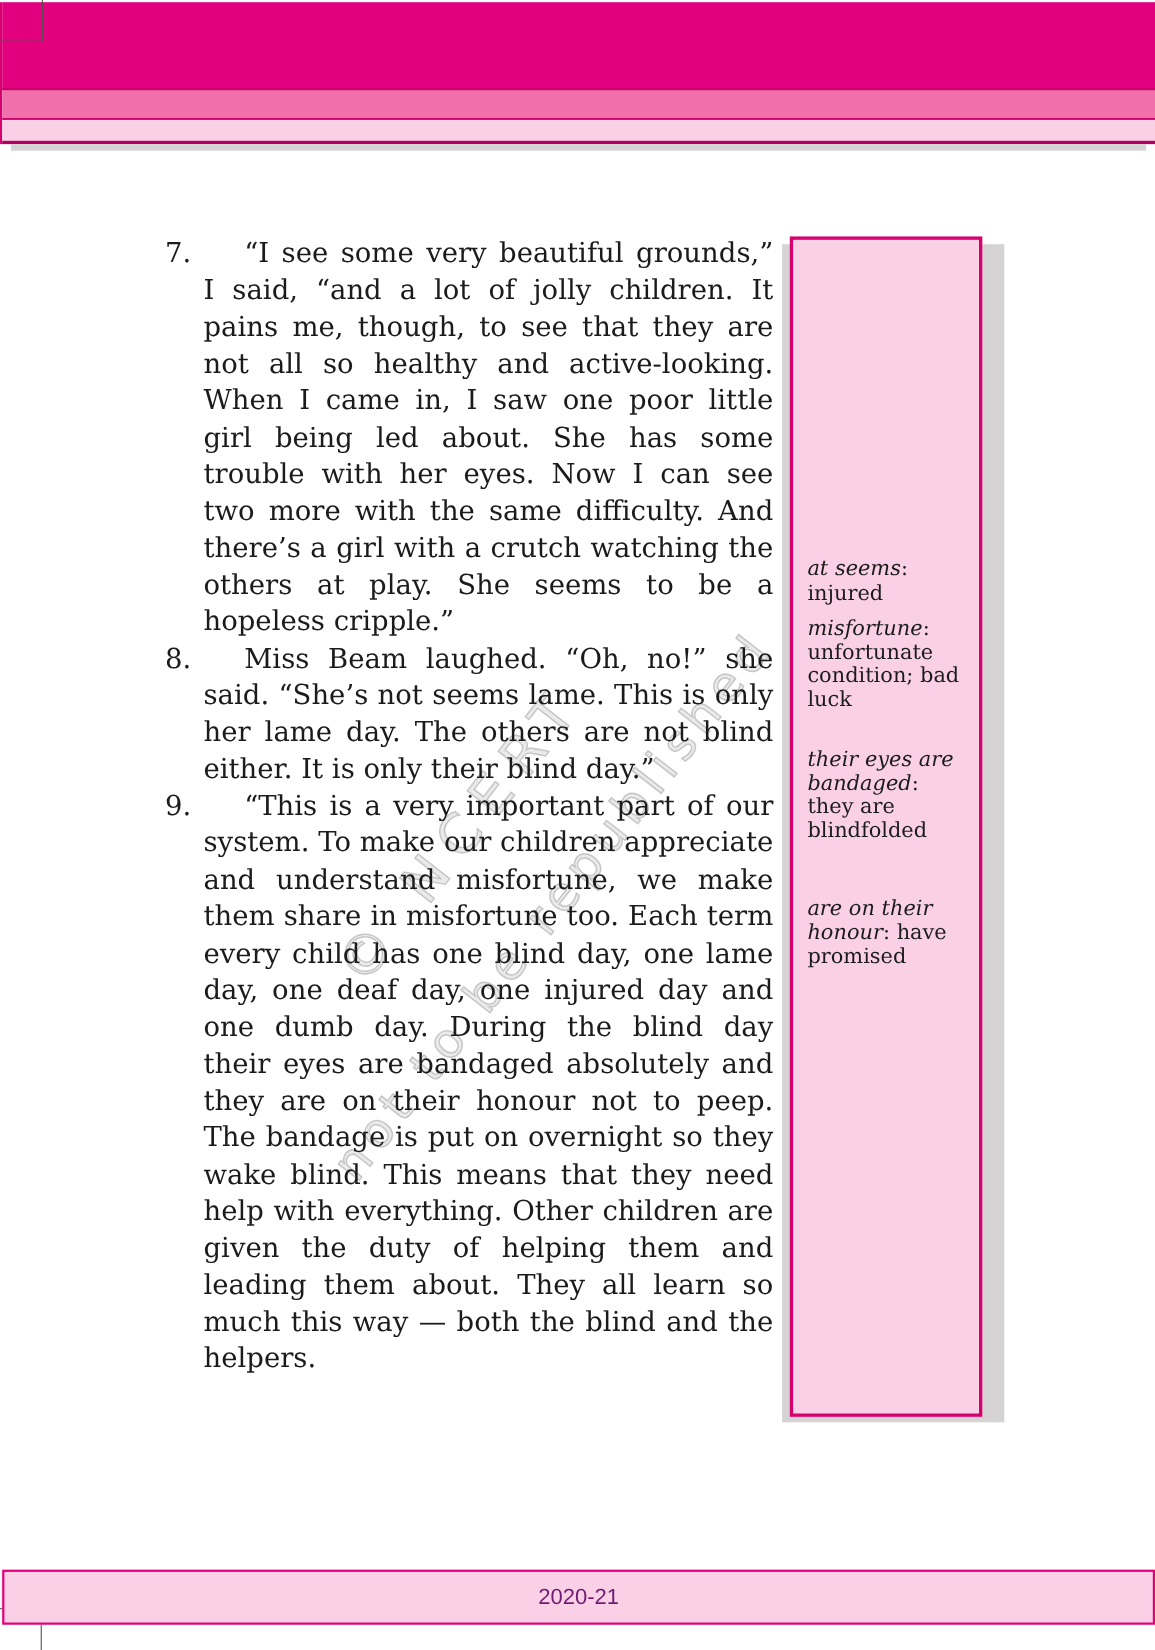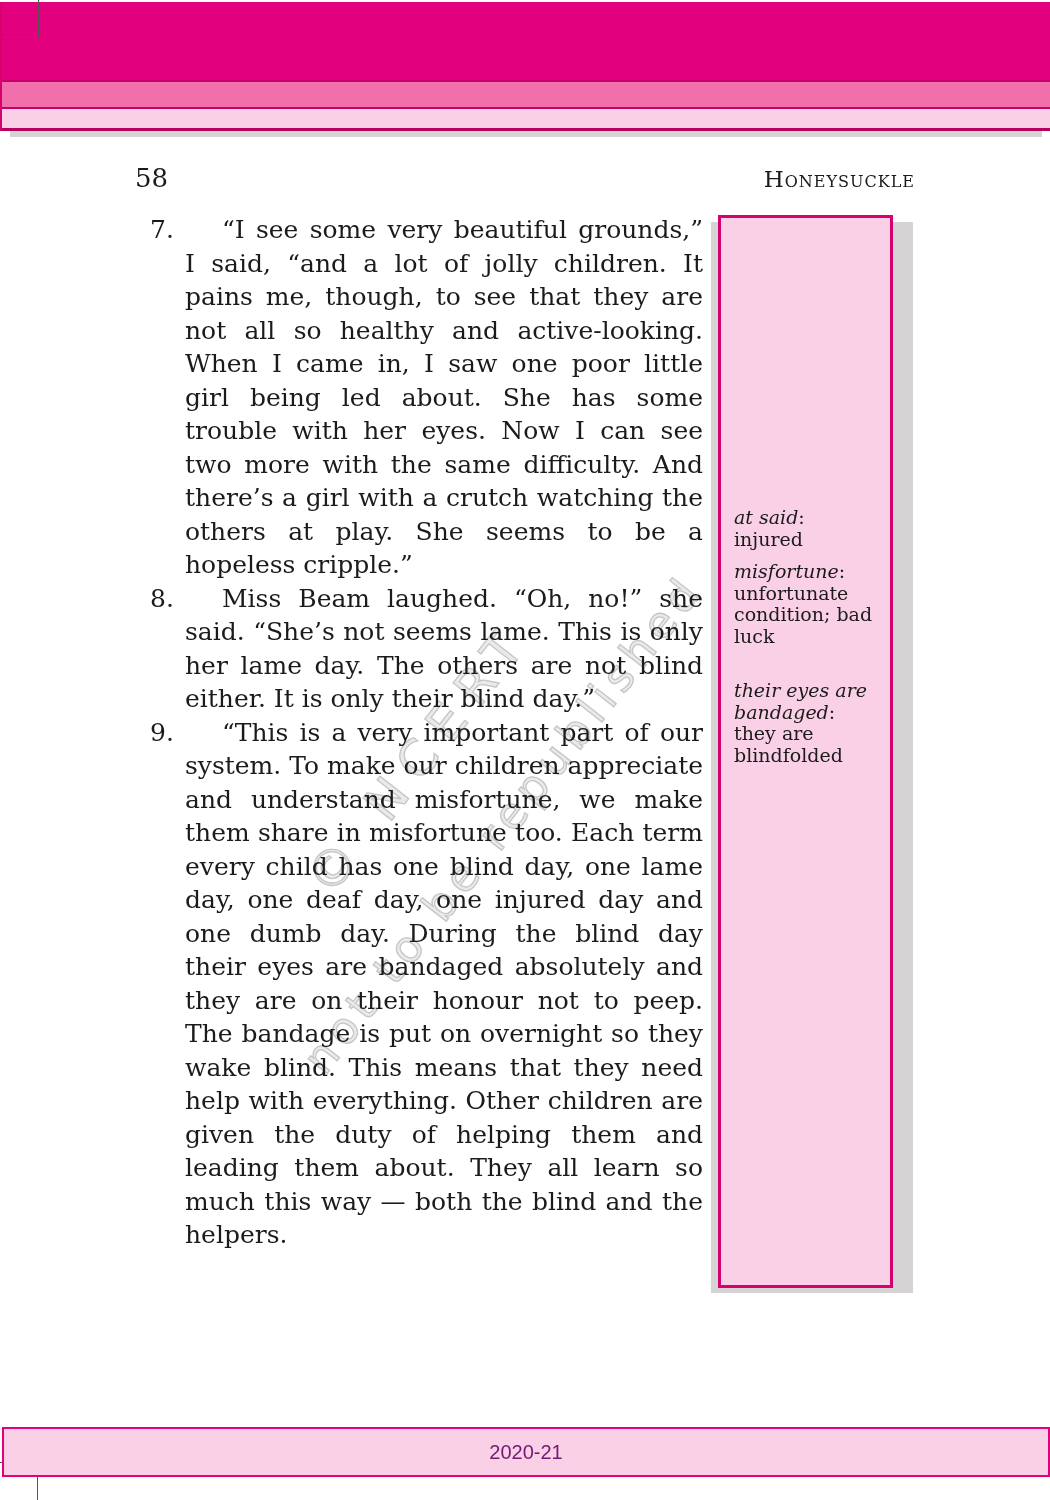--- a/index.html
+++ b/index.html
@@ -80,46 +80,43 @@
     <div class="bar2"></div>
     <div class="bar3"></div>
   </div>
   <div class="topshadow"></div>
 
   <div class="crop crop-tl-v"></div>
   <div class="crop crop-tl-h"></div>
   <div class="crop crop-bl-h"></div>
   <div class="crop crop-bl-v"></div>
 
-  <div class="runhead">
-    <span class="pagenum">58</span>
-    <span class="booktitle">Honeysuckle</span>
-  </div>
 
   <div class="watermark">
     <div class="wm1">© NCERT</div>
     <div class="wm2">not to be republished</div>
   </div>
 
   <div class="content">
     <div class="para">
       <span class="pnum">7.</span><span>“I see some very beautiful grounds,” I said, “and a lot of jolly children. It pains me, though, to see that they are not all so healthy and active-looking. When I came in, I saw one poor little girl being led about. She has some trouble with her eyes. Now I can see two more with the same difficulty. And there’s a girl with a crutch watching the others at play. She seems to be a hopeless cripple.”</span>
     </div>
     <div class="para">
       <span class="pnum">8.</span><span>Miss Beam laughed. “Oh, no!” she said. “She’s not seems lame. This is only her lame day. The others are not blind either. It is only their blind day.”</span>
     </div>
     <div class="para">
       <span class="pnum">9.</span><span>“This is a very important part of our system. To make our children appreciate and understand misfortune, we make them share in misfortune too. Each term every child has one blind day, one lame day, one deaf day, one injured day and one dumb day. During the blind day their eyes are bandaged absolutely and they are on their honour not to peep. The bandage is put on overnight so they wake blind. This means that they need help with everything. Other children are given the duty of helping them and leading them about. They all learn so much this way — both the blind and the helpers.</span>
     </div>
   </div>
 
   <div class="gloss-shadow"></div>
   <div class="glossbox">
-    <p class="gloss-entry"><span class="gloss-term">at said</span><span class="gloss-sep">: </span><span class="gloss-def">injured</span></p>
+    <p class="gloss-entry"><span class="gloss-term">at seems</span><span class="gloss-sep">: </span><span class="gloss-def">injured</span></p>
     <p class="gloss-entry"><span class="gloss-term">misfortune</span><span class="gloss-sep">: </span><span class="gloss-def">unfortunate condition; bad luck</span></p>
     <p class="gloss-entry"><span class="gloss-term">their eyes are bandaged</span><span class="gloss-sep">: </span><span class="gloss-def">they are blindfolded</span></p>
+    <p class="gloss-entry"><span class="gloss-term">are on their honour</span><span class="gloss-sep">: </span><span class="gloss-def">have promised</span></p>
   </div>
 
   <div class="footerbar">
     <span>2020-21</span>
   </div>
 
 </div>
 
 </body></html>

